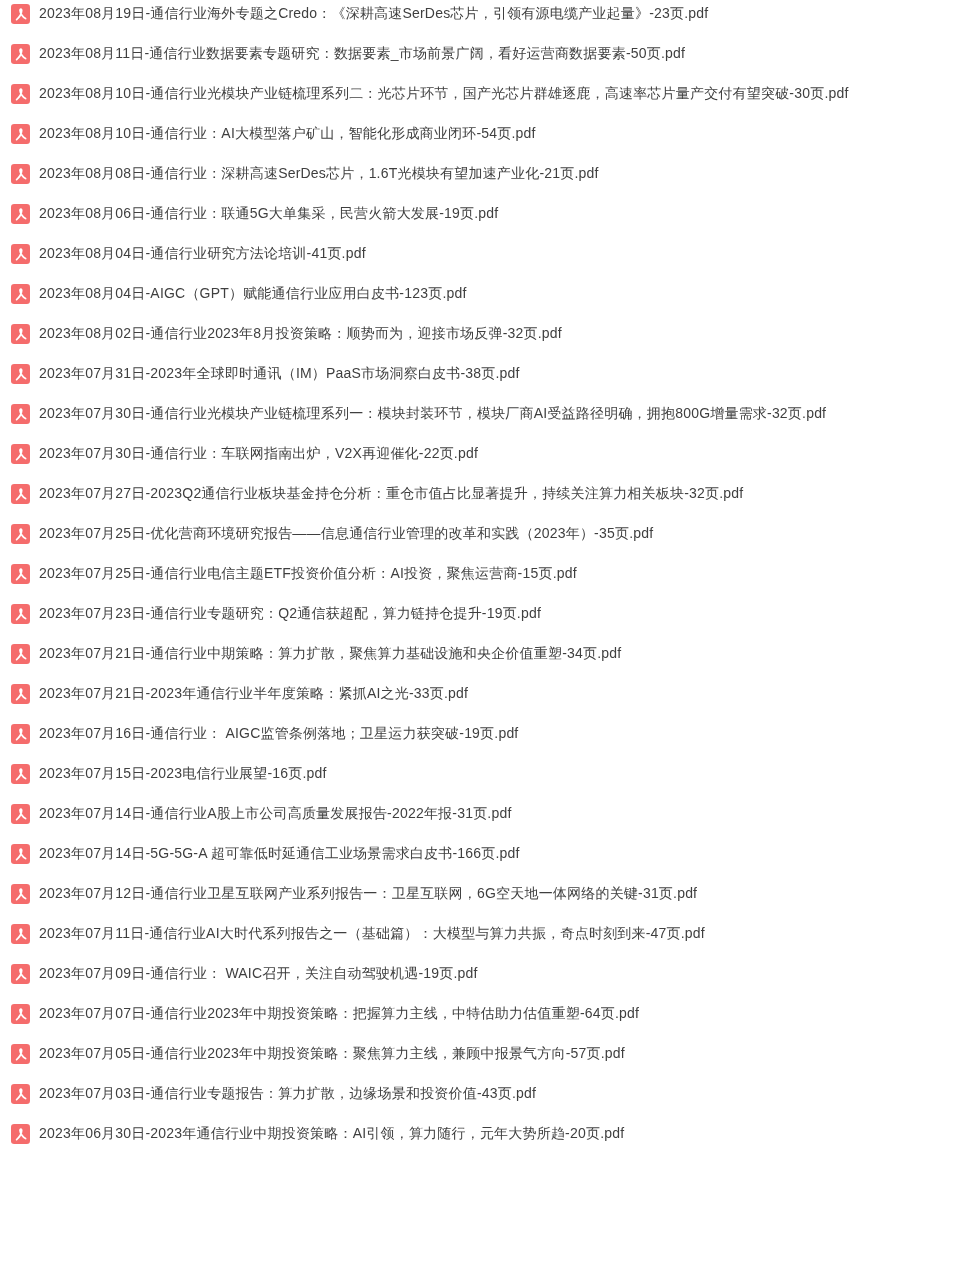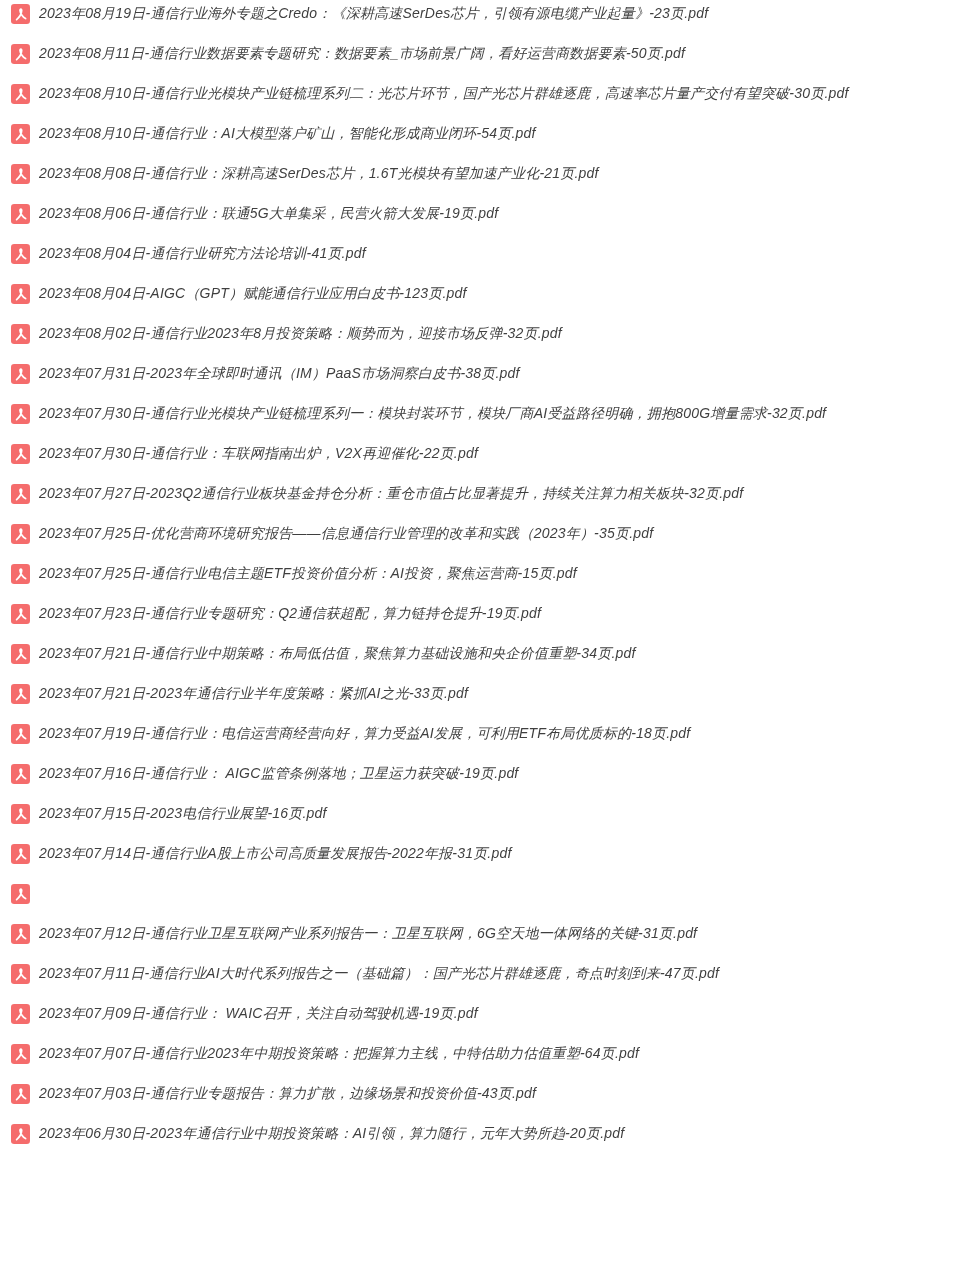--- a/index.html
+++ b/index.html
@@ -36,21 +36,20 @@
     display: block;
     width: 19px;
     height: 20px;
   }
   .file-label {
     font-size: 14px;
     color: var(--text-color, #3f3f3f);
     text-decoration: none;
     white-space: nowrap;
     letter-spacing: 0.2px;
-    font-style: italic;
   }
 </style>
 </head>
 <body style="--text-color: #3f3f3f;">
 
 <div class="file-list" id="file-list">
   <div class="file-row">
     <span class="pdf-icon">
       <svg viewBox="0 0 19 20" xmlns="http://www.w3.org/2000/svg">
         <rect class="icon-bg" x="0" y="0" width="19" height="20" rx="3.2" fill="#f56c6c"></rect>
@@ -210,42 +209,33 @@
     <a class="file-label">2023年07月23日-通信行业专题研究：Q2通信获超配，算力链持仓提升-19页.pdf</a>
   </div>
 
   <div class="file-row">
     <span class="pdf-icon">
       <svg viewBox="0 0 19 20" xmlns="http://www.w3.org/2000/svg">
         <rect class="icon-bg" x="0" y="0" width="19" height="20" rx="3.2" fill="#f56c6c"></rect>
         <path class="icon-glyph" d="M5.6 15.6 C8.3 13.3 10.6 9.2 10.7 6.4 C10.75 4.6 8.9 4.6 9.0 6.4 C9.2 9.3 11.6 13.2 14.6 14.6" fill="none" stroke="#ffffff" stroke-width="1.7" stroke-linecap="round"></path>
       </svg>
     </span>
-    <a class="file-label">2023年07月21日-通信行业中期策略：布局低估值，聚焦算力基础设施和央企价值重塑-34页.pdf</a>
+    <a class="file-label">2023年07月21日-通信行业中期策略：算力扩散，聚焦算力基础设施和央企价值重塑-34页.pdf</a>
   </div>
 
   <div class="file-row">
     <span class="pdf-icon">
       <svg viewBox="0 0 19 20" xmlns="http://www.w3.org/2000/svg">
         <rect class="icon-bg" x="0" y="0" width="19" height="20" rx="3.2" fill="#f56c6c"></rect>
         <path class="icon-glyph" d="M5.6 15.6 C8.3 13.3 10.6 9.2 10.7 6.4 C10.75 4.6 8.9 4.6 9.0 6.4 C9.2 9.3 11.6 13.2 14.6 14.6" fill="none" stroke="#ffffff" stroke-width="1.7" stroke-linecap="round"></path>
       </svg>
     </span>
     <a class="file-label">2023年07月21日-2023年通信行业半年度策略：紧抓AI之光-33页.pdf</a>
   </div>
 
-  <div class="file-row">
-    <span class="pdf-icon">
-      <svg viewBox="0 0 19 20" xmlns="http://www.w3.org/2000/svg">
-        <rect class="icon-bg" x="0" y="0" width="19" height="20" rx="3.2" fill="#f56c6c"></rect>
-        <path class="icon-glyph" d="M5.6 15.6 C8.3 13.3 10.6 9.2 10.7 6.4 C10.75 4.6 8.9 4.6 9.0 6.4 C9.2 9.3 11.6 13.2 14.6 14.6" fill="none" stroke="#ffffff" stroke-width="1.7" stroke-linecap="round"></path>
-      </svg>
-    </span>
-    <a class="file-label">2023年07月19日-通信行业：电信运营商经营向好，算力受益AI发展，可利用ETF布局优质标的-18页.pdf</a>
-  </div>
 
   <div class="file-row">
     <span class="pdf-icon">
       <svg viewBox="0 0 19 20" xmlns="http://www.w3.org/2000/svg">
         <rect class="icon-bg" x="0" y="0" width="19" height="20" rx="3.2" fill="#f56c6c"></rect>
         <path class="icon-glyph" d="M5.6 15.6 C8.3 13.3 10.6 9.2 10.7 6.4 C10.75 4.6 8.9 4.6 9.0 6.4 C9.2 9.3 11.6 13.2 14.6 14.6" fill="none" stroke="#ffffff" stroke-width="1.7" stroke-linecap="round"></path>
       </svg>
     </span>
     <a class="file-label">2023年07月16日-通信行业： AIGC监管条例落地；卫星运力获突破-19页.pdf</a>
   </div>
@@ -270,41 +260,42 @@
     <a class="file-label">2023年07月14日-通信行业A股上市公司高质量发展报告-2022年报-31页.pdf</a>
   </div>
 
   <div class="file-row">
     <span class="pdf-icon">
       <svg viewBox="0 0 19 20" xmlns="http://www.w3.org/2000/svg">
         <rect class="icon-bg" x="0" y="0" width="19" height="20" rx="3.2" fill="#f56c6c"></rect>
         <path class="icon-glyph" d="M5.6 15.6 C8.3 13.3 10.6 9.2 10.7 6.4 C10.75 4.6 8.9 4.6 9.0 6.4 C9.2 9.3 11.6 13.2 14.6 14.6" fill="none" stroke="#ffffff" stroke-width="1.7" stroke-linecap="round"></path>
       </svg>
     </span>
+    <a class="file-label">2023年07月14日-5G-5G-A 超可靠低时延通信工业场景需求白皮书-166页.pdf</a>
   </div>
 
   <div class="file-row">
     <span class="pdf-icon">
       <svg viewBox="0 0 19 20" xmlns="http://www.w3.org/2000/svg">
         <rect class="icon-bg" x="0" y="0" width="19" height="20" rx="3.2" fill="#f56c6c"></rect>
         <path class="icon-glyph" d="M5.6 15.6 C8.3 13.3 10.6 9.2 10.7 6.4 C10.75 4.6 8.9 4.6 9.0 6.4 C9.2 9.3 11.6 13.2 14.6 14.6" fill="none" stroke="#ffffff" stroke-width="1.7" stroke-linecap="round"></path>
       </svg>
     </span>
     <a class="file-label">2023年07月12日-通信行业卫星互联网产业系列报告一：卫星互联网，6G空天地一体网络的关键-31页.pdf</a>
   </div>
 
 
   <div class="file-row">
     <span class="pdf-icon">
       <svg viewBox="0 0 19 20" xmlns="http://www.w3.org/2000/svg">
         <rect class="icon-bg" x="0" y="0" width="19" height="20" rx="3.2" fill="#f56c6c"></rect>
         <path class="icon-glyph" d="M5.6 15.6 C8.3 13.3 10.6 9.2 10.7 6.4 C10.75 4.6 8.9 4.6 9.0 6.4 C9.2 9.3 11.6 13.2 14.6 14.6" fill="none" stroke="#ffffff" stroke-width="1.7" stroke-linecap="round"></path>
       </svg>
     </span>
-    <a class="file-label">2023年07月11日-通信行业AI大时代系列报告之一（基础篇）：国产光芯片群雄逐鹿，奇点时刻到来-47页.pdf</a>
+    <a class="file-label">2023年07月11日-通信行业AI大时代系列报告之一（基础篇）：大模型与算力共振，奇点时刻到来-47页.pdf</a>
   </div>
 
   <div class="file-row">
     <span class="pdf-icon">
       <svg viewBox="0 0 19 20" xmlns="http://www.w3.org/2000/svg">
         <rect class="icon-bg" x="0" y="0" width="19" height="20" rx="3.2" fill="#f56c6c"></rect>
         <path class="icon-glyph" d="M5.6 15.6 C8.3 13.3 10.6 9.2 10.7 6.4 C10.75 4.6 8.9 4.6 9.0 6.4 C9.2 9.3 11.6 13.2 14.6 14.6" fill="none" stroke="#ffffff" stroke-width="1.7" stroke-linecap="round"></path>
       </svg>
     </span>
     <a class="file-label">2023年07月09日-通信行业： WAIC召开，关注自动驾驶机遇-19页.pdf</a>
@@ -313,20 +304,29 @@
   <div class="file-row">
     <span class="pdf-icon">
       <svg viewBox="0 0 19 20" xmlns="http://www.w3.org/2000/svg">
         <rect class="icon-bg" x="0" y="0" width="19" height="20" rx="3.2" fill="#f56c6c"></rect>
         <path class="icon-glyph" d="M5.6 15.6 C8.3 13.3 10.6 9.2 10.7 6.4 C10.75 4.6 8.9 4.6 9.0 6.4 C9.2 9.3 11.6 13.2 14.6 14.6" fill="none" stroke="#ffffff" stroke-width="1.7" stroke-linecap="round"></path>
       </svg>
     </span>
     <a class="file-label">2023年07月07日-通信行业2023年中期投资策略：把握算力主线，中特估助力估值重塑-64页.pdf</a>
   </div>
 
+  <div class="file-row">
+    <span class="pdf-icon">
+      <svg viewBox="0 0 19 20" xmlns="http://www.w3.org/2000/svg">
+        <rect class="icon-bg" x="0" y="0" width="19" height="20" rx="3.2" fill="#f56c6c"></rect>
+        <path class="icon-glyph" d="M5.6 15.6 C8.3 13.3 10.6 9.2 10.7 6.4 C10.75 4.6 8.9 4.6 9.0 6.4 C9.2 9.3 11.6 13.2 14.6 14.6" fill="none" stroke="#ffffff" stroke-width="1.7" stroke-linecap="round"></path>
+      </svg>
+    </span>
+    <a class="file-label">2023年07月05日-通信行业2023年中期投资策略：聚焦算力主线，兼顾中报景气方向-57页.pdf</a>
+  </div>
 
   <div class="file-row">
     <span class="pdf-icon">
       <svg viewBox="0 0 19 20" xmlns="http://www.w3.org/2000/svg">
         <rect class="icon-bg" x="0" y="0" width="19" height="20" rx="3.2" fill="#f56c6c"></rect>
         <path class="icon-glyph" d="M5.6 15.6 C8.3 13.3 10.6 9.2 10.7 6.4 C10.75 4.6 8.9 4.6 9.0 6.4 C9.2 9.3 11.6 13.2 14.6 14.6" fill="none" stroke="#ffffff" stroke-width="1.7" stroke-linecap="round"></path>
       </svg>
     </span>
     <a class="file-label">2023年07月03日-通信行业专题报告：算力扩散，边缘场景和投资价值-43页.pdf</a>
   </div>

